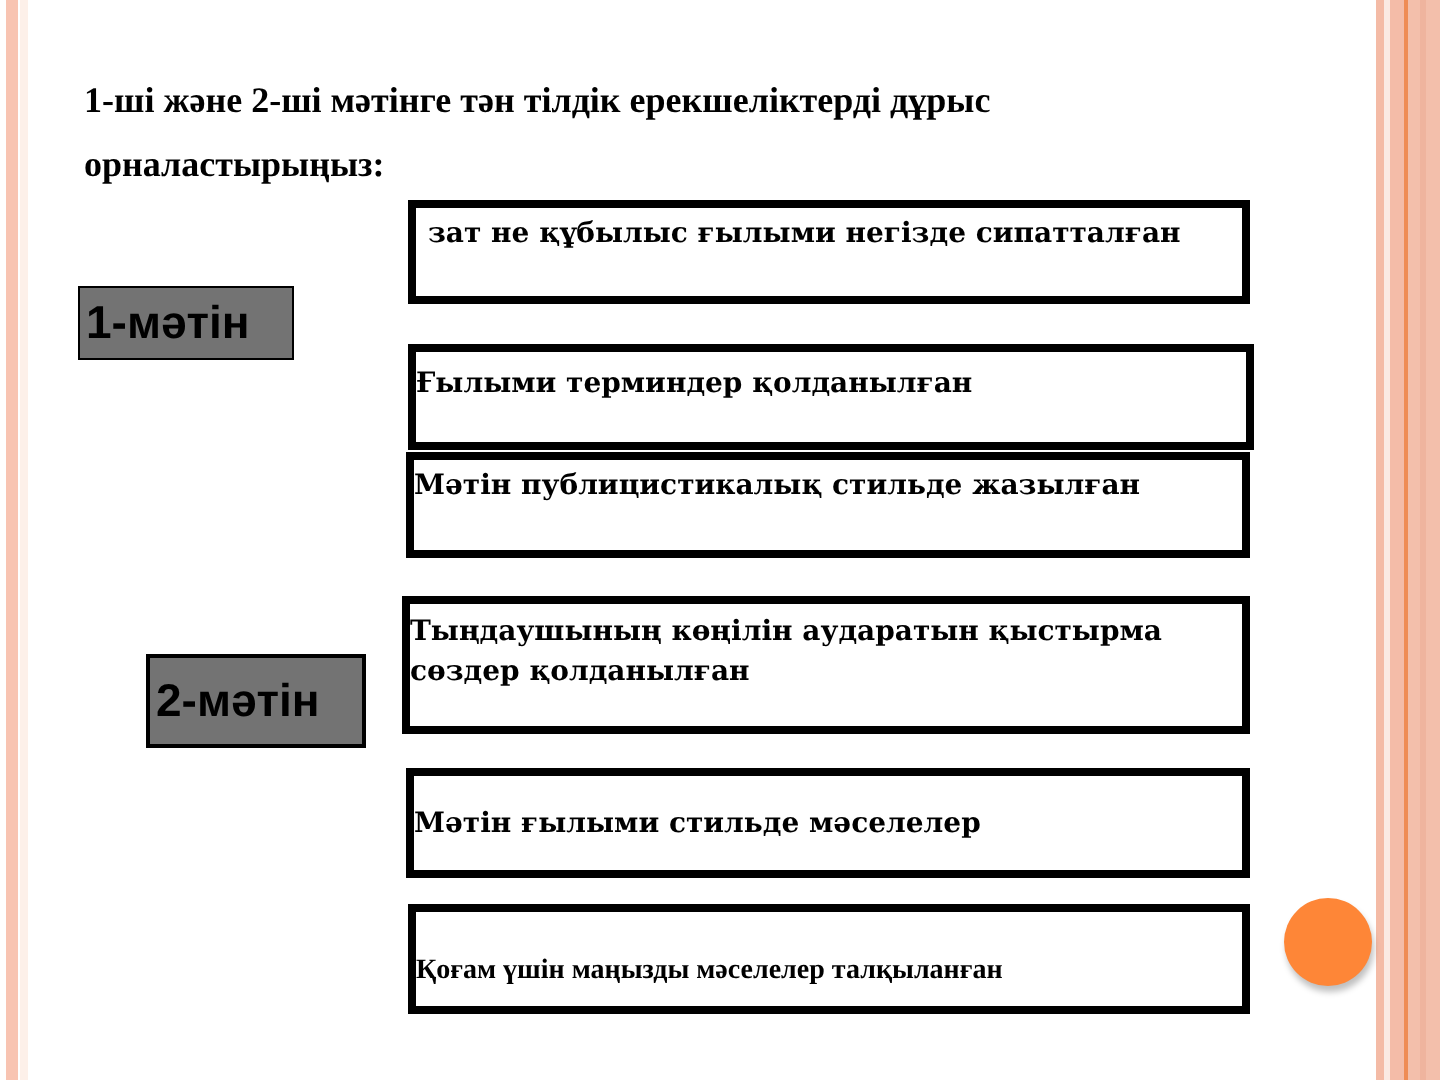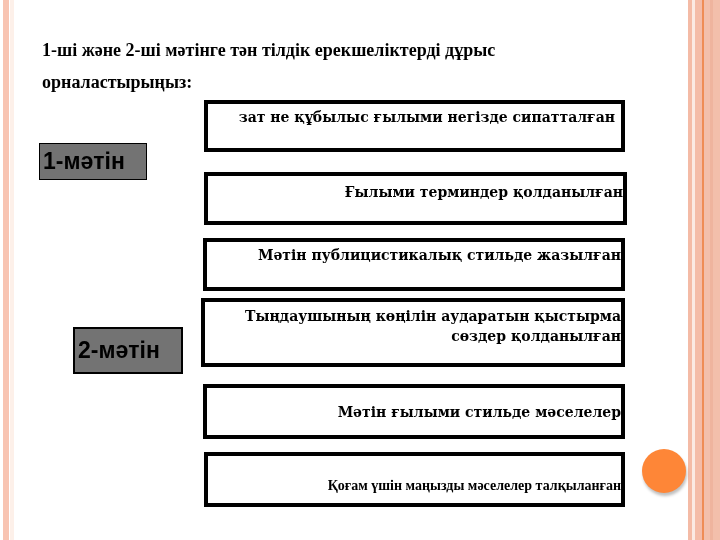--- a/index.html
+++ b/index.html
@@ -31,25 +31,25 @@
       font-family: "Liberation Sans", sans-serif; font-weight: bold;
       font-size: 23px; display: flex; align-items: center; padding-left: 3px;
     }
     .label-1 { top: 143px; height: 35px; }
     .label-2 { top: 327px; height: 43px; border-width: 2px; margin-left: 34px; }
 
     .opt-box {
       position: absolute; border: 4px solid #000; background: #fff;
       box-sizing: border-box;
       font-family: "DejaVu Serif", "Liberation Serif", serif; font-weight: bold;
-      font-size: 14px; line-height: 20px; text-align: right;
+      font-size: 14px; line-height: 20px; text-align: left;
     }
-    .opt-1 { left: 204px; top: 100px; width: 421px; height: 52px; text-align: right; padding: 4px 6px; font-size: 14px; line-height: 19px; }
+    .opt-1 { left: 204px; top: 100px; width: 421px; height: 52px; text-align: left; padding: 4px 6px; font-size: 14px; line-height: 19px; }
     .opt-2 { left: 204px; top: 172px; width: 423px; height: 53px; padding-top: 6px; }
-    .opt-3 { left: 203px; top: 238px; width: 422px; height: 53px; padding-top: 4px; line-height: 19px; }
+    .opt-3 { left: 203px; top: 226px; width: 422px; height: 53px; padding-top: 4px; line-height: 19px; }
     .opt-4 { left: 201px; top: 298px; width: 424px; height: 69px; padding-top: 4px; line-height: 20px; }
     .opt-5 { left: 203px; top: 384px; width: 422px; height: 55px; padding-top: 14px; }
     .opt-6 { left: 204px; top: 452px; width: 421px; height: 55px; padding-top: 20px; font-family: "Liberation Serif", serif; font-size: 14px; }
 
     .orange-dot {
       position: absolute; left: 642px; top: 449px; width: 44px; height: 44px;
       border-radius: 50%; background: #fe8637;
       box-shadow: 1px 3px 3px rgba(0,0,0,0.25);
     }
   </style>

